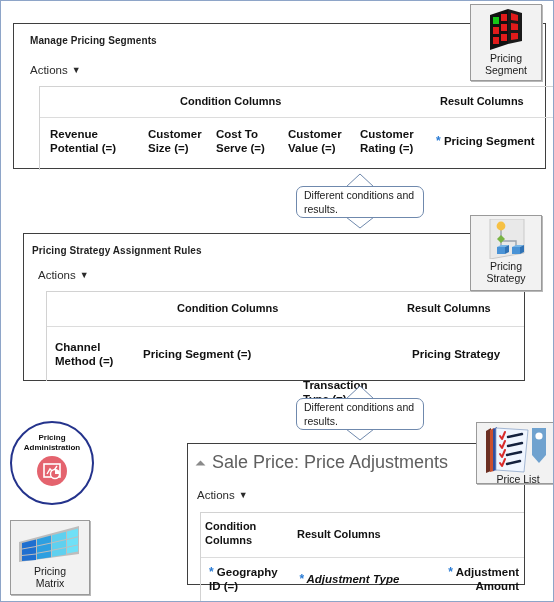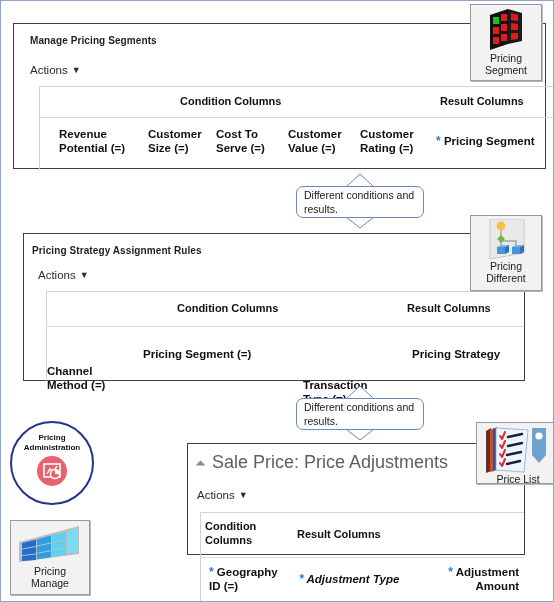--- a/index.html
+++ b/index.html
@@ -102,21 +102,21 @@
     <div class="actions" style="position:absolute;left:16px;top:40px;">
       <span>Actions</span><span class="caret">▼</span>
     </div>
 
     <div class="tbl" style="left:25px;top:62px;width:520px;height:84px;">
       <div class="grouprow">
         <div class="grouplbl" style="left:140px;">Condition Columns</div>
         <div class="grouplbl" style="left:400px;">Result Columns</div>
       </div>
       <div class="colrow">
-        <div class="collbl" style="left:19px;top:10px;">Revenue<br>Potential (=)</div>
+        <div class="collbl" style="left:10px;top:10px;">Revenue<br>Potential (=)</div>
         <div class="collbl" style="left:108px;top:10px;">Customer<br>Size (=)</div>
         <div class="collbl" style="left:176px;top:10px;">Cost To<br>Serve (=)</div>
         <div class="collbl" style="left:248px;top:10px;">Customer<br>Value (=)</div>
         <div class="collbl" style="left:320px;top:10px;">Customer<br>Rating (=)</div>
         <div class="collbl" style="left:396px;top:17px;white-space:nowrap;"><span class="req">*</span> <span>Pricing Segment</span></div>
       </div>
     </div>
   </div>
 
   <div class="icontile" style="left:469px;top:3px;width:72px;height:77px;">
@@ -157,21 +157,21 @@
     <div class="actions" style="position:absolute;left:14px;top:35px;">
       <span>Actions</span><span class="caret">▼</span>
     </div>
 
     <div class="tbl" style="left:22px;top:57px;width:478px;height:90px;">
       <div class="grouprow" style="height:34px;">
         <div class="grouplbl" style="left:130px;top:10px;">Condition Columns</div>
         <div class="grouplbl" style="left:360px;top:10px;">Result Columns</div>
       </div>
       <div class="colrow" style="height:52px;">
-        <div class="collbl" style="left:0;top:14px;margin-top:24px;">Channel<br>Method (=)</div>
+        <div class="collbl" style="left:8px;top:14px;">Channel<br>Method (=)</div>
         <div class="collbl" style="left:96px;top:21px;white-space:nowrap;">Pricing Segment (=)</div>
         <div class="collbl" style="left:256px;top:14px;margin-top:38px;">Transaction<br>Type (=)</div>
         <div class="collbl" style="left:365px;top:21px;white-space:nowrap;">Pricing Strategy</div>
       </div>
     </div>
   </div>
 
   <div class="icontile" style="left:469px;top:214px;width:72px;height:76px;">
     <div class="glyph" style="width:44px;height:40px;margin-top:3px;">
       <svg width="44" height="40" viewBox="0 0 44 40">
@@ -183,35 +183,35 @@
         <polygon points="17,16 21,20 17,24 13,20" fill="#79b443"></polygon>
         <polygon points="13,28 21,28 21,35 13,35" fill="#4a93d6"></polygon>
         <polygon points="13,28 17,26 25,26 21,28" fill="#78b5e6"></polygon>
         <polygon points="21,28 25,26 25,33 21,35" fill="#2f72b5"></polygon>
         <polygon points="28,28 36,28 36,35 28,35" fill="#4a93d6"></polygon>
         <polygon points="28,28 32,26 40,26 36,28" fill="#78b5e6"></polygon>
         <polygon points="36,28 40,26 40,33 36,35" fill="#2f72b5"></polygon>
       </svg>
     </div>
     <div class="cap" style="margin-top:1px;">Pricing</div>
-    <div class="cap">Different</div>
+    <div class="cap">Strategy</div>
   </div>
 
   <div class="callout" style="left:295px;top:384px;">
     <svg width="130" height="56">
       <polygon points="50,14 64,1 78,14" fill="#fff" stroke="#6f89ad" stroke-width="1"></polygon>
       <polygon points="50,44 64,55 78,44" fill="#fff" stroke="#6f89ad" stroke-width="1"></polygon>
       <line x1="50" y1="14" x2="78" y2="14" stroke="#fff" stroke-width="2"></line>
       <line x1="50" y1="44" x2="78" y2="44" stroke="#fff" stroke-width="2"></line>
     </svg>
     <div class="body"></div>
     <div class="txt">Different  conditions and results.</div>
   </div>
 
-  <div class="panel" style="left:186px;top:442px;width:338px;height:112px;">
+  <div class="panel" style="left:186px;top:442px;width:338px;height:142px;">
 
     <div style="position:absolute;left:9px;top:18px;width:0;height:0;
                 border-top:7px solid #8a8a8a;border-right:7px solid transparent;
                 transform:rotate(45deg);"></div>
 
     <div style="position:absolute;left:24px;top:8px;font-size:18px;color:#5f5f5f;white-space:nowrap;">Sale Price: Price Adjustments</div>
 
     <div class="actions" style="position:absolute;left:9px;top:45px;">
       <span>Actions</span><span class="caret">▼</span>
     </div>
@@ -284,16 +284,16 @@
           <polygon points="50,15.9 61,13.2 61,20.4 50,22.7" fill="#6fe0f7"></polygon>
 
           <polygon points="5,32 19,30.5 19,36 5,37" fill="#1f6fd0"></polygon>
           <polygon points="20,29.8 34,27.2 34,33.2 20,35.2" fill="#2e9fe0"></polygon>
           <polygon points="35,26.8 49,24 49,30.4 35,32.8" fill="#5fd0ef"></polygon>
           <polygon points="50,23.7 61,21.2 61,27.6 50,29.6" fill="#6fe0f7"></polygon>
         </g>
       </svg>
     </div>
     <div class="cap" style="margin-top:1px;">Pricing</div>
-    <div class="cap">Manage</div>
+    <div class="cap">Matrix</div>
   </div>
 
 </div>
 
 </body></html>

